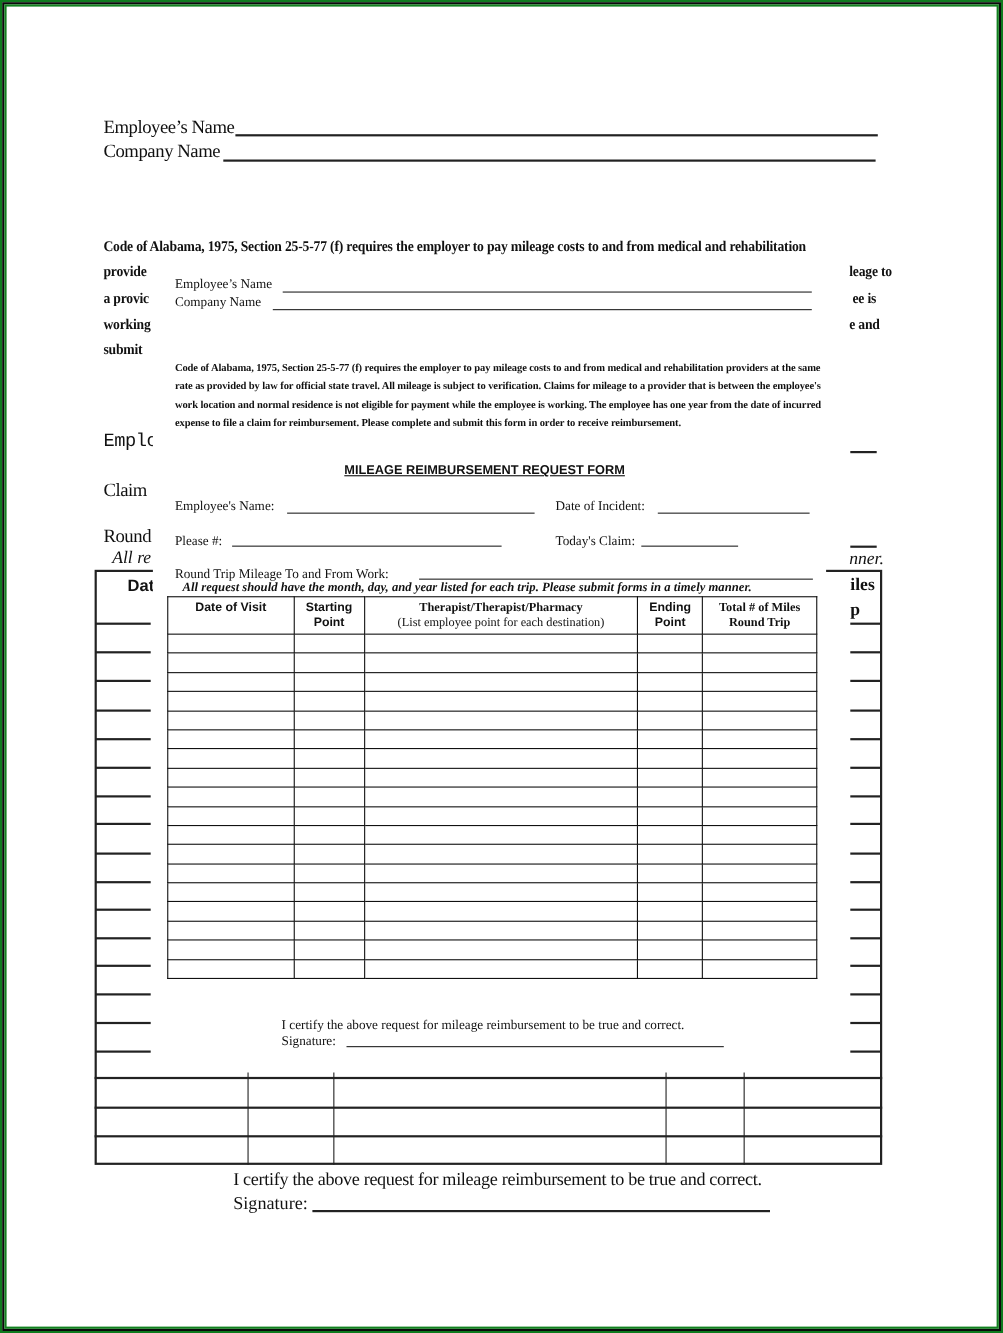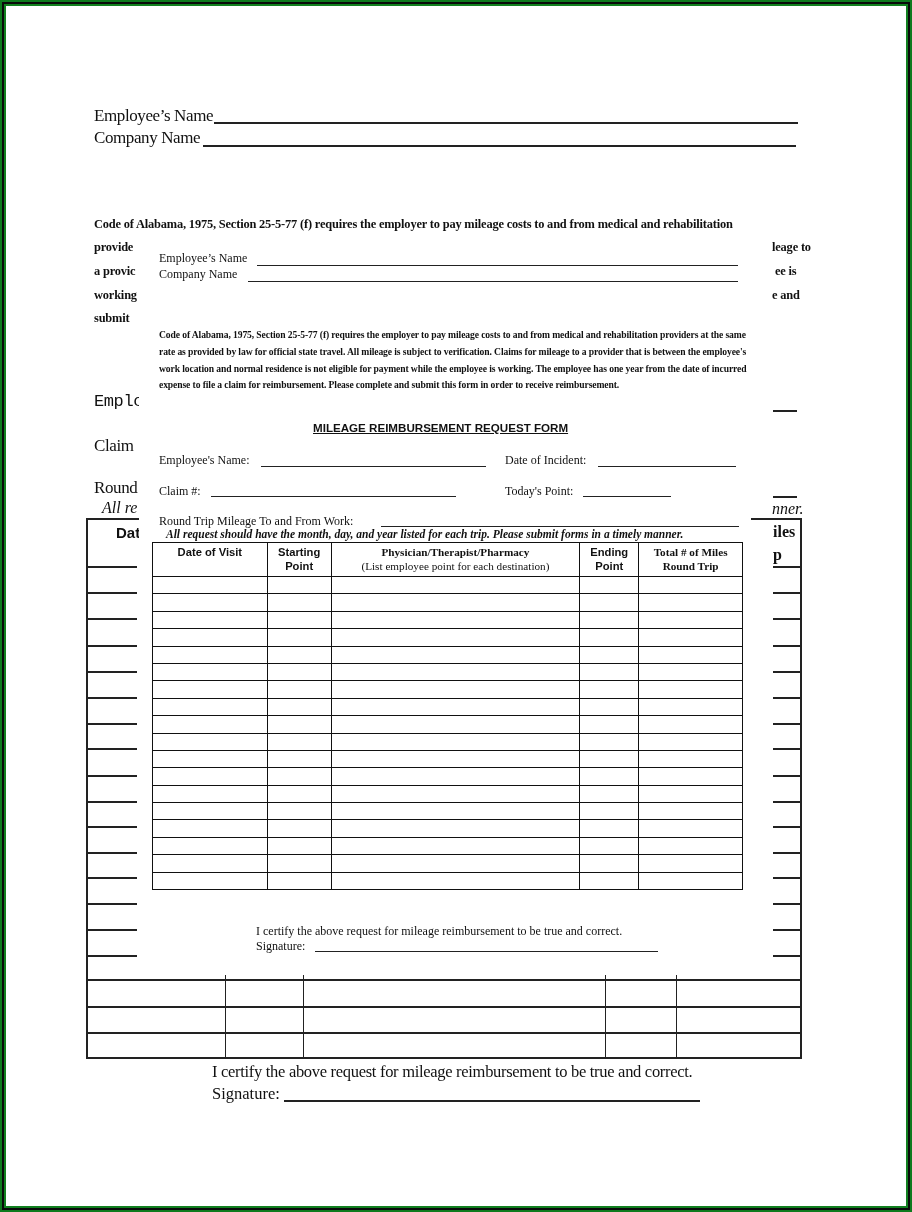--- a/index.html
+++ b/index.html
@@ -131,43 +131,43 @@
 
   <div class="abs ov-para" style="left:20px;top:89px;">Code of Alabama, 1975, Section 25-5-77 (f) requires the employer to pay mileage costs to and from medical and rehabilitation providers at the same rate as provided by law for official state travel.  All mileage is subject to verification.  Claims for mileage to a provider that is between the employee's work location and normal residence is not eligible for payment while the employee is working.  The employee has one year from the date of incurred expense to file a claim for reimbursement.  Please complete and submit this form in order to receive reimbursement.</div>
 
   <div class="abs ov-title" style="left:174px;top:183px;">MILEAGE REIMBURSEMENT REQUEST FORM</div>
 
   <span class="abs ov-label" style="left:20px;top:215px;">Employee's Name:</span>
   <div class="line-thin" style="left:122px;top:228px;width:225px;"></div>
   <span class="abs ov-label" style="left:366px;top:215px;">Date of Incident:</span>
   <div class="line-thin" style="left:459px;top:228px;width:138px;"></div>
 
-  <span class="abs ov-label" style="left:20px;top:246px;">Claim #:</span>
+  <span class="abs ov-label" style="left:20px;top:246px;">Please #:</span>
   <div class="line-thin" style="left:72px;top:258px;width:245px;"></div>
-  <span class="abs ov-label" style="left:366px;top:246px;">Today's Point:</span>
+  <span class="abs ov-label" style="left:366px;top:246px;">Today's Claim:</span>
   <div class="line-thin" style="left:444px;top:258px;width:88px;"></div>
 
   <span class="abs ov-label" style="left:20px;top:276px;">Round Trip Mileage To and From Work:</span>
   <div class="line-thin" style="left:242px;top:288px;width:358px;"></div>
 
   <span class="abs ov-italic" style="left:27px;top:290px;">All request should have the month, day, and year listed for each trip.  Please submit forms in a timely manner.</span>
 
   <table class="grid" style="left:13px;top:304px;width:591px;">
     <colgroup>
       <col style="width:115px">
         <col style="width:64px">
         <col style="width:249px">
         <col style="width:59px">
         <col style="width:104px">
     </colgroup>
     <thead>
       <tr style="height:34px;">
         <th class="th-sans"><span>Date of Visit</span></th>
         <th class="th-sans"><span>Starting</span><br><span>Point</span></th>
-        <th class="th-serif"><span>Physician/Therapist/Pharmacy</span><br><span class="th-note">(List employee point for each destination)</span></th>
+        <th class="th-serif"><span>Therapist/Therapist/Pharmacy</span><br><span class="th-note">(List employee point for each destination)</span></th>
         <th class="th-sans"><span>Ending</span><br><span>Point</span></th>
         <th class="th-serif"><span>Total # of Miles</span><br><span>Round Trip</span></th>
       </tr>
     </thead>
     <tbody id="table-body">
         <tr style="height: 17.4px;">
           <td></td>
           <td></td>
           <td></td>
           <td></td>

